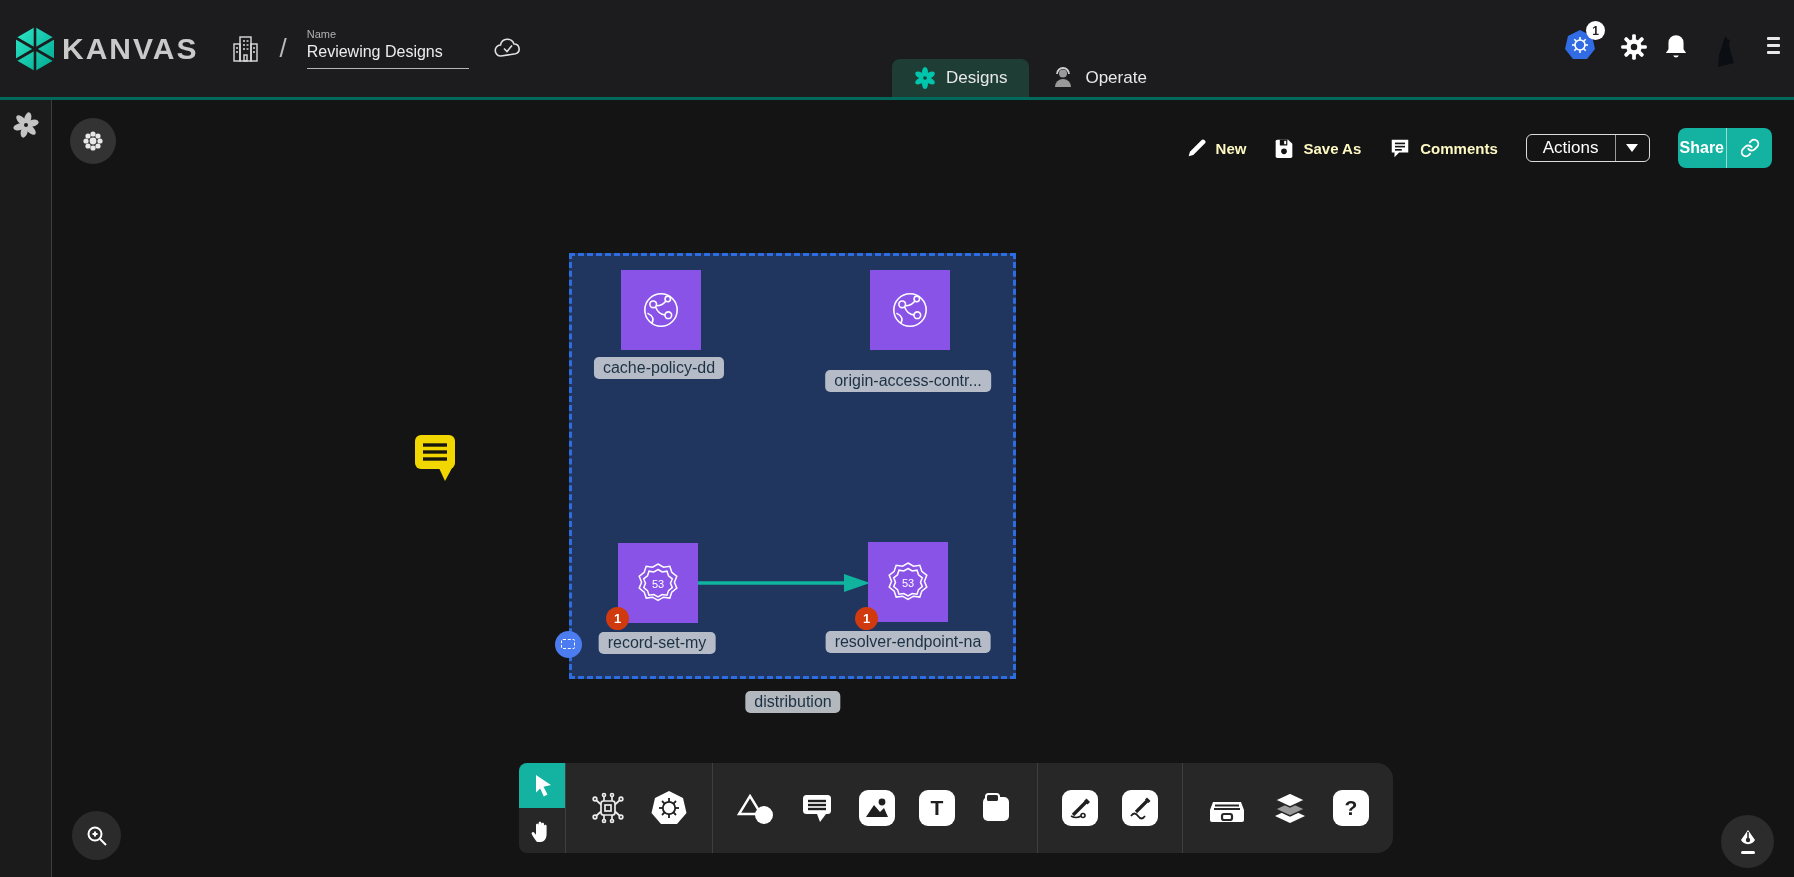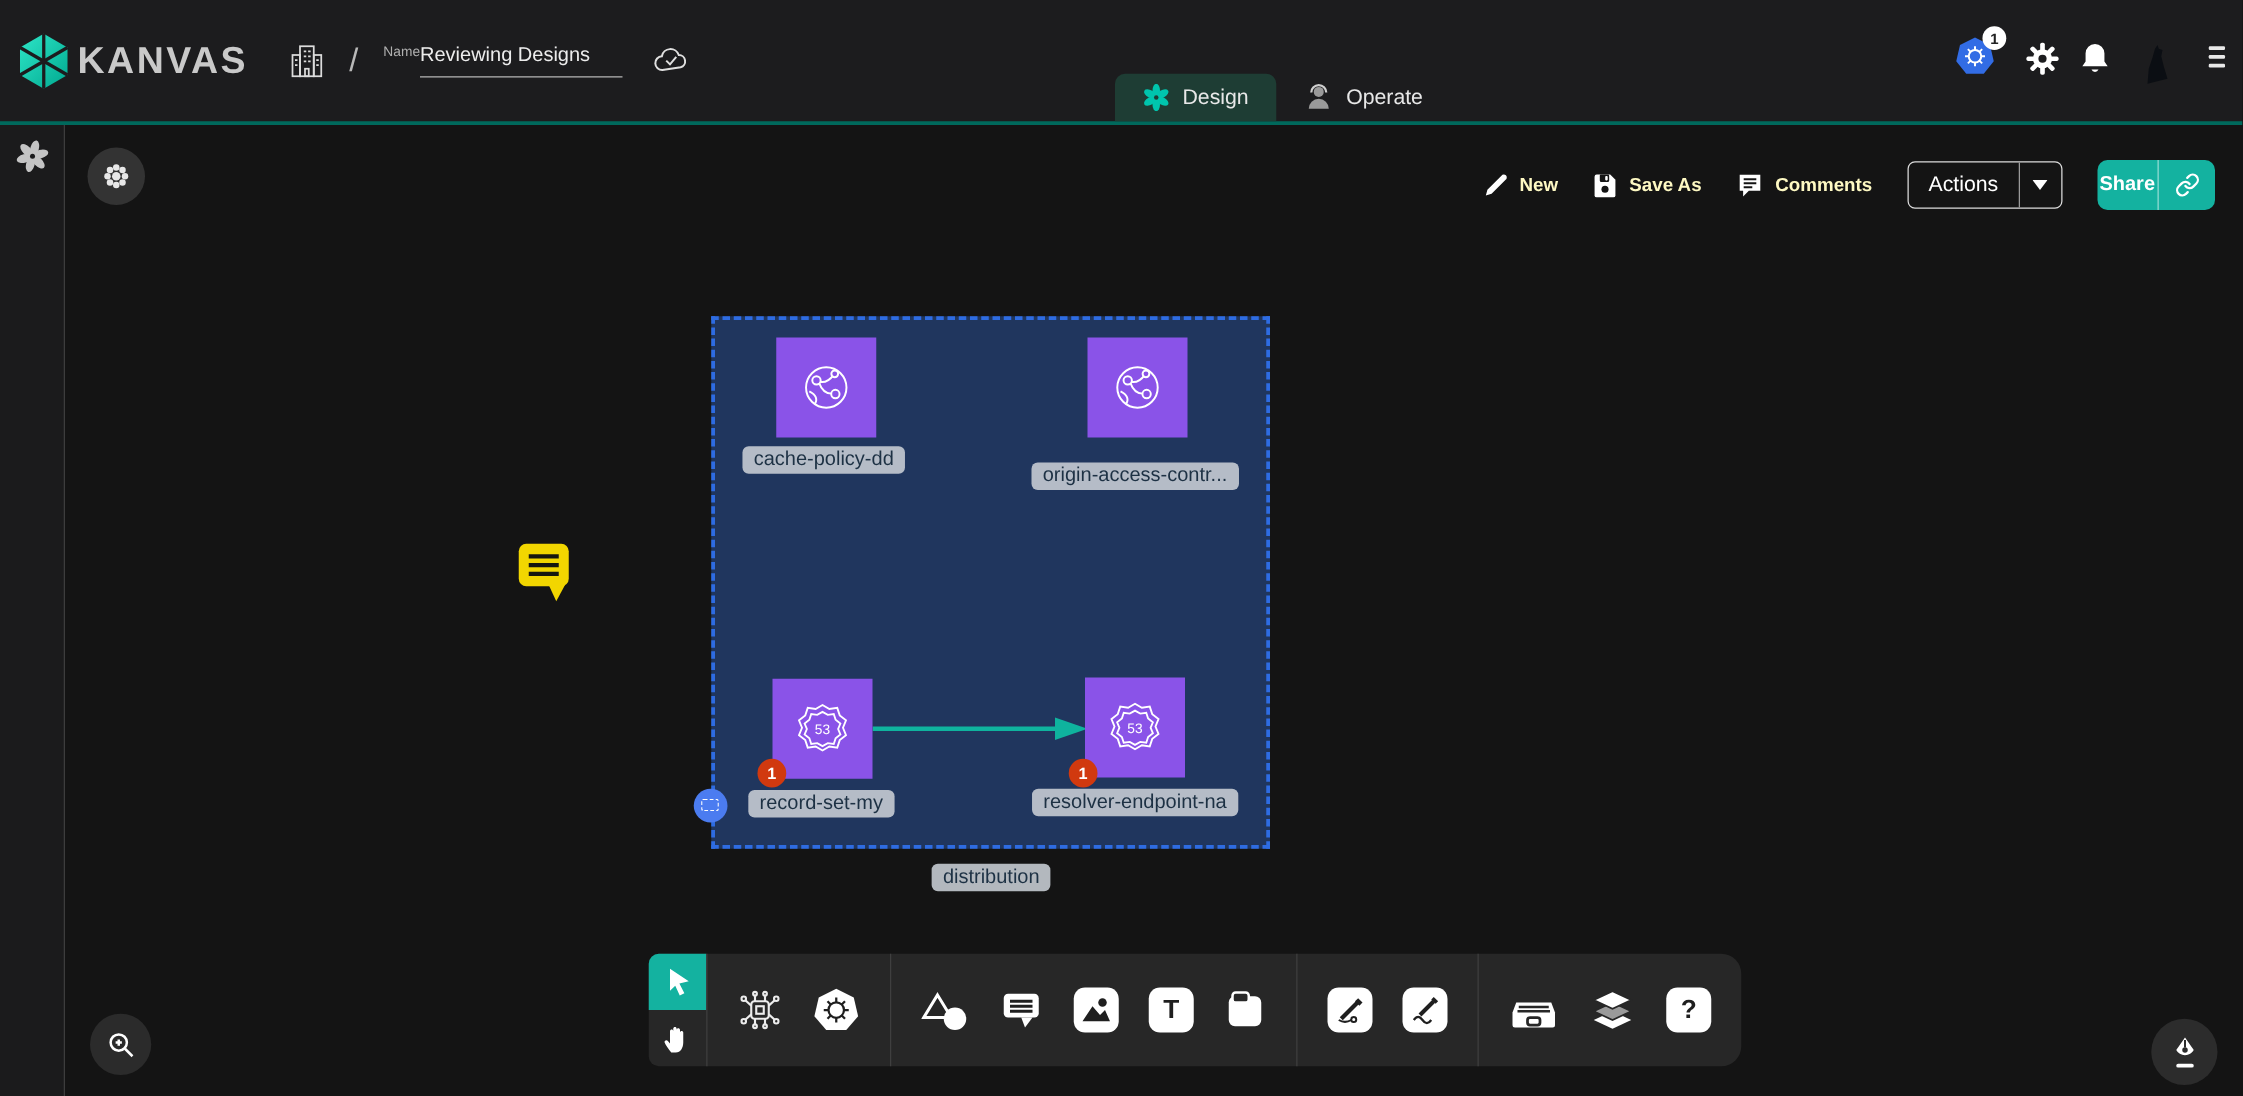--- a/index.html
+++ b/index.html
@@ -8,21 +8,21 @@
   #stage { position:relative; width:1794px; height:877px; }
 
   
   .header { position:absolute; left:0; top:0; width:1794px; height:100px;
     background:#1c1c1e; border-bottom:3px solid #00695c; z-index:30; }
   .h-left { position:absolute; left:14px; top:0; height:97px; display:flex; align-items:center; }
   .logo-wrap { display:flex; align-items:center; gap:6px; }
   .logo-text { font-size:30px; font-weight:800; letter-spacing:2px; color:#c9c9c9; }
   .building { margin-left:34px; }
   .slash { margin:0 20px; font-size:26px; color:#b9b9b9; font-weight:300; }
-  .name-block { display:flex; flex-direction:row; }
+  .name-block { display:flex; flex-direction:column; }
   .name-label { font-size:11px; color:#b0b0b0; margin-bottom:3px; }
   .name-input { width:162px; font-size:16px; color:#ececec; background:transparent;
     border:none; border-bottom:1px solid #b5b5b5; padding:0 0 7px 0; outline:none;
     font-family:"Liberation Sans", sans-serif; }
   .cloud-ic { margin-left:24px; }
 
   .h-right { position:absolute; right:0; top:0; height:97px; width:230px; }
   .k8s-wrap { position:absolute; left:0px; top:29px; width:32px; height:34px; }
   .k8s-badge { position:absolute; right:-9px; top:-8px; width:19px; height:19px;
     border-radius:50%; background:#fff; color:#222; font-size:12px; font-weight:700;
@@ -44,21 +44,21 @@
   
   .sidebar { position:absolute; left:0; top:100px; width:52px; height:777px;
     background:#1b1b1c; border-right:1px solid #3d3d3d; z-index:20; }
   .sidebar .spiral { position:absolute; left:13px; top:12px; }
 
   
   .action-row { position:absolute; top:128px; right:22px; display:flex; align-items:center;
     gap:28px; z-index:10; }
   .act-item { display:flex; align-items:center; gap:9px; color:#fef9c3; font-size:15px;
     font-weight:600; cursor:pointer; }
-  .actions-btn { display:flex; align-items:center; height:38px; border:1.5px solid #dcdcdc;
+  .actions-btn { display:flex; align-items:center; height:28px; border:1.5px solid #dcdcdc;
     border-radius:6px; color:#fff; cursor:pointer; }
   .actions-btn .lbl { padding:0 16px; font-size:17px; }
   .actions-btn .caret { width:34px; height:100%; display:flex; align-items:center;
     justify-content:center; border-left:1px solid #9a9a9a; }
   .share-btn { display:flex; align-items:center; height:40px; background:#14b2a0;
     border-radius:8px; color:#fff; cursor:pointer; }
   .share-btn .lbl { padding:0 2px; font-size:16px; font-weight:600; }
   .share-btn .link-cell { width:46px; height:100%; display:flex; align-items:center;
     justify-content:center; border-left:1px solid rgba(255,255,255,.55); }
 
@@ -177,21 +177,21 @@
           <g fill="#00c5ad">
             <ellipse cx="0" cy="-5.5" rx="3" ry="5.5"></ellipse>
             <ellipse cx="0" cy="-5.5" rx="3" ry="5.5" transform="rotate(60)"></ellipse>
             <ellipse cx="0" cy="-5.5" rx="3" ry="5.5" transform="rotate(120)"></ellipse>
             <ellipse cx="0" cy="-5.5" rx="3" ry="5.5" transform="rotate(180)"></ellipse>
             <ellipse cx="0" cy="-5.5" rx="3" ry="5.5" transform="rotate(240)"></ellipse>
             <ellipse cx="0" cy="-5.5" rx="3" ry="5.5" transform="rotate(300)"></ellipse>
           </g>
             <circle r="1.8" fill="#1e3d34"></circle>
         </svg>
-        <span>Design</span>
+        <span>Designs</span>
       </div>
       <div class="tab">
         <svg width="24" height="24" viewBox="0 0 24 24">
           <circle cx="12" cy="7.5" r="4" fill="#9a9a9a"></circle>
           <path d="M4 21 a8 8 0 0 1 16 0 z" fill="#9a9a9a"></path>
           <path d="M6 8 a6 6 0 0 1 12 0" stroke="#cfcfcf" stroke-width="1.8" fill="none"></path>
         </svg>
         <span>Operate</span>
       </div>
     </div>

